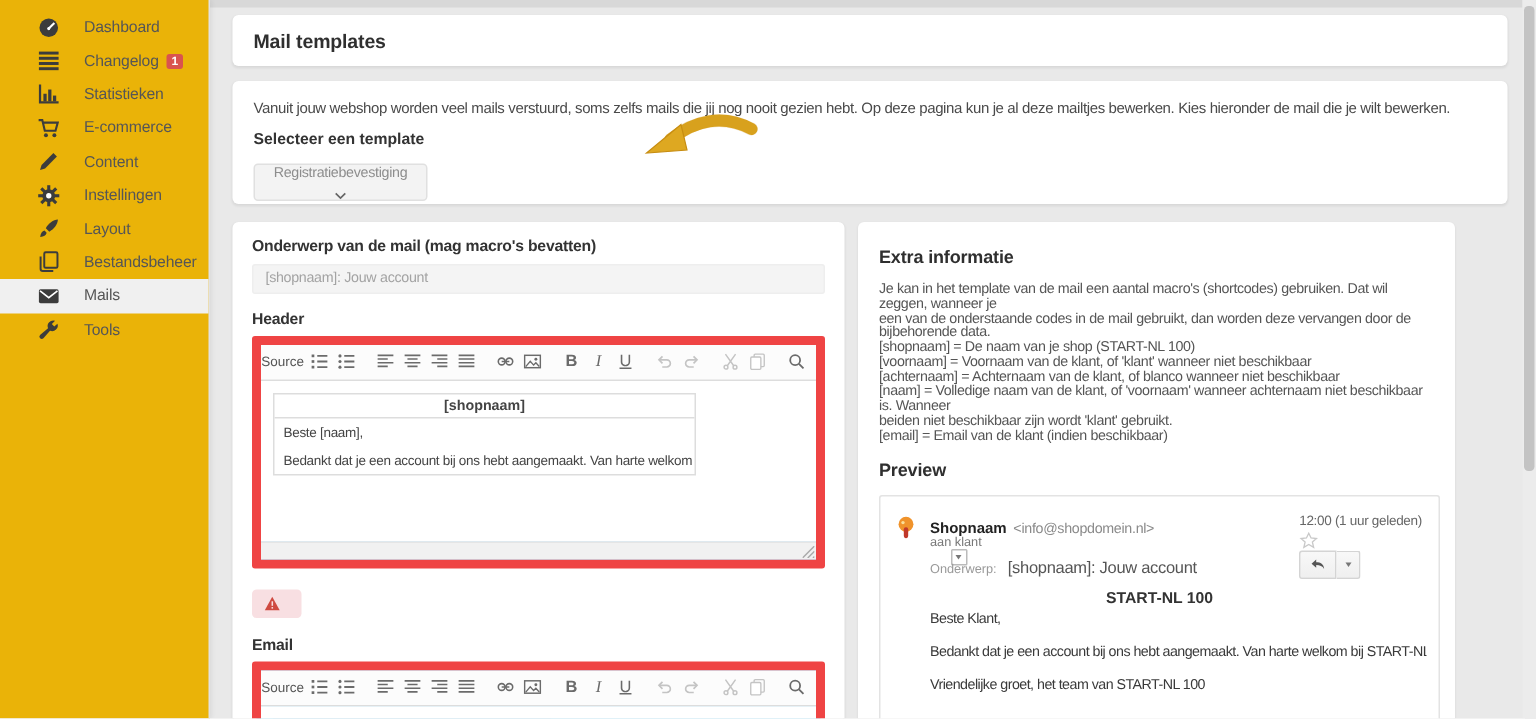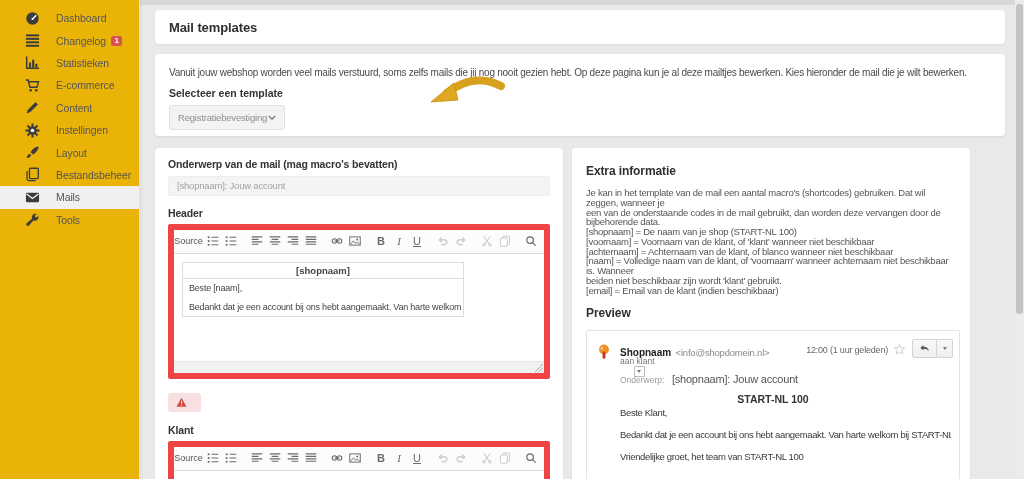--- a/index.html
+++ b/index.html
@@ -20,21 +20,21 @@
   .pscroll{position:absolute;right:0;top:0;width:9px;height:479px;background:#ececec;z-index:6;}
   .pthumb{position:absolute;left:1px;top:4px;width:7px;height:310px;background:#c3c3c3;border-radius:3px;}
 
   
   .card{position:absolute;background:#fff;border-radius:4px;box-shadow:0 1px 2px rgba(0,0,0,.08);box-sizing:border-box;}
   .card-title{left:155px;top:10px;width:850px;height:34px;display:flex;align-items:center;padding-left:14px;}
   .card-title h1{font-size:13px;color:#2f2f2f;margin:0;letter-spacing:-.1px;}
   .card-intro{left:155px;top:54px;width:850px;height:82px;padding:13px 14px;}
   .intro-text{font-size:10px;color:#4a4a4a;margin:0 0 9px 0;letter-spacing:-.25px;white-space:nowrap;}
   .sel-label{font-size:10.5px;font-weight:bold;color:#333;display:block;margin-bottom:6px;}
-  .select{display:inline-flex;align-items:center;justify-content:space-between;width:116px;height:25px;background:#f3f3f3;border:1px solid #e0e0e0;border-radius:3px;padding:0 8px;box-sizing:border-box;cursor:pointer;}
+  .select{display:inline-flex;align-items:center;justify-content:space-between;width:116px;height:25px;background:#f3f3f3;border:1px solid #e0e0e0;border-radius:3px;padding:0 8px;box-sizing:border-box;cursor:pointer;flex-direction:column;}
   .select span{font-size:9.5px;color:#8d8d8d;letter-spacing:-.2px;}
   .arrow-anno{position:absolute;left:272px;top:22px;width:80px;height:40px;}
 
   
   .card-editor{left:155px;top:148px;width:408px;height:360px;padding:10px 13px;}
   .fld-label{font-size:10.5px;font-weight:bold;color:#333;display:block;margin-bottom:5px;letter-spacing:-.15px;}
   .subject-input{width:100%;height:20px;background:#f4f4f4;border:1px solid #eee;border-radius:2px;font-size:9.5px;color:#a3a3a3;padding:0 8px;box-sizing:border-box;font-family:inherit;letter-spacing:-.2px;margin-bottom:11px;}
   .ckeditor{border:6px solid #ef4444;border-radius:2px;margin-top:2px;background:#7dd3fc;}
   .ck-toolbar{height:23px;display:flex;align-items:center;padding:0 4px;border-bottom:1px solid #ddd;background:#fcfcfc;}
   .tb-btn{display:inline-flex;align-items:center;justify-content:center;height:18px;min-width:17px;margin:0 .5px;color:#6b6b6b;cursor:pointer;border-radius:2px;}
@@ -62,21 +62,21 @@
   .card-info h2{font-size:12px;color:#2f2f2f;margin:4px 0 10px 0;letter-spacing:-.1px;}
   .info-body{font-size:9.5px;line-height:1.03;color:#555;margin:0 0 10px 0;white-space:pre-line;letter-spacing:-.25px;}
   .preview{position:relative;width:372px;height:200px;border:1px solid #e3e3e3;border-radius:2px;background:#fff;}
   .pv-avatar{position:absolute;left:8px;top:12px;width:18px;height:18px;}
   .pv-name{position:absolute;left:33px;top:11px;white-space:nowrap;}
   .pv-name .nm{font-size:10px;font-weight:bold;color:#222;}
   .pv-name .em{font-size:9.5px;color:#8a8a8a;letter-spacing:-.2px;}
   .pv-to{position:absolute;left:33px;top:25px;font-size:8.5px;color:#777;display:flex;align-items:center;flex-direction:column;}
   .mini-dd{display:inline-flex;align-items:center;justify-content:center;width:9px;height:9px;border:1px solid #bbb;border-radius:1px;margin-left:4px;}
   .caret{width:0;height:0;border-left:2.5px solid transparent;border-right:2.5px solid transparent;border-top:3.5px solid #777;}
-  .pv-meta{position:absolute;right:6px;top:8px;display:flex;align-items:center;}
+  .pv-meta{position:absolute;right:6px;top:8px;display:flex;align-items:flex-start;flex-direction:column;}
   .pv-time{font-size:9px;color:#666;letter-spacing:-.2px;margin-right:5px;margin-top:3px;}
   .pv-star{width:13px;height:13px;margin-right:6px;margin-top:2px;cursor:pointer;}
   .pv-btns{display:flex;}
   .pv-btn{width:23px;height:17px;border:1px solid #d4d4d4;background:linear-gradient(#f8f8f8,#efefef);display:flex;align-items:center;justify-content:center;cursor:pointer;}
   .pv-btn.first{border-radius:2px 0 0 2px;}
   .pv-btn.last{width:15px;border-left:none;border-radius:0 2px 2px 0;}
   .pv-btn svg{width:11px;height:11px;}
   .pv-subj{position:absolute;left:33px;top:38px;white-space:nowrap;}
   .pv-subj .sl{font-size:8.5px;color:#999;margin-right:3px;}
   .pv-subj .sv{font-size:11px;color:#555;letter-spacing:-.2px;}
@@ -350,21 +350,21 @@
     </div>
 
     <div class="alert">
       <svg viewBox="0 0 16 16">
           <path d="M8 1.2 L15.2 14.3 H.8 Z" fill="#cf4a41"></path>
           <rect x="7.3" y="5.6" width="1.5" height="4.4" fill="#f8dfe2"></rect>
           <rect x="7.3" y="11.2" width="1.5" height="1.5" fill="#f8dfe2"></rect>
         </svg>
     </div>
 
-    <span class="fld-label">Klant</span>
+    <span class="fld-label">Email</span>
     <div class="ckeditor">
       <div class="ck-toolbar">
           <span class="tb-btn">
             <svg viewBox="0 0 16 16">
               <rect x="1.5" y="2.5" width="13" height="11" rx="1.5" fill="none" stroke="currentColor"></rect>
               <path d="M6.5 5.8 L4.3 8 L6.5 10.2 M9.5 5.8 L11.7 8 L9.5 10.2" fill="none" stroke="currentColor"></path>
             </svg>
             <span class="tb-src-label">Source</span>
           </span>
           <span class="tb-sep"></span>

